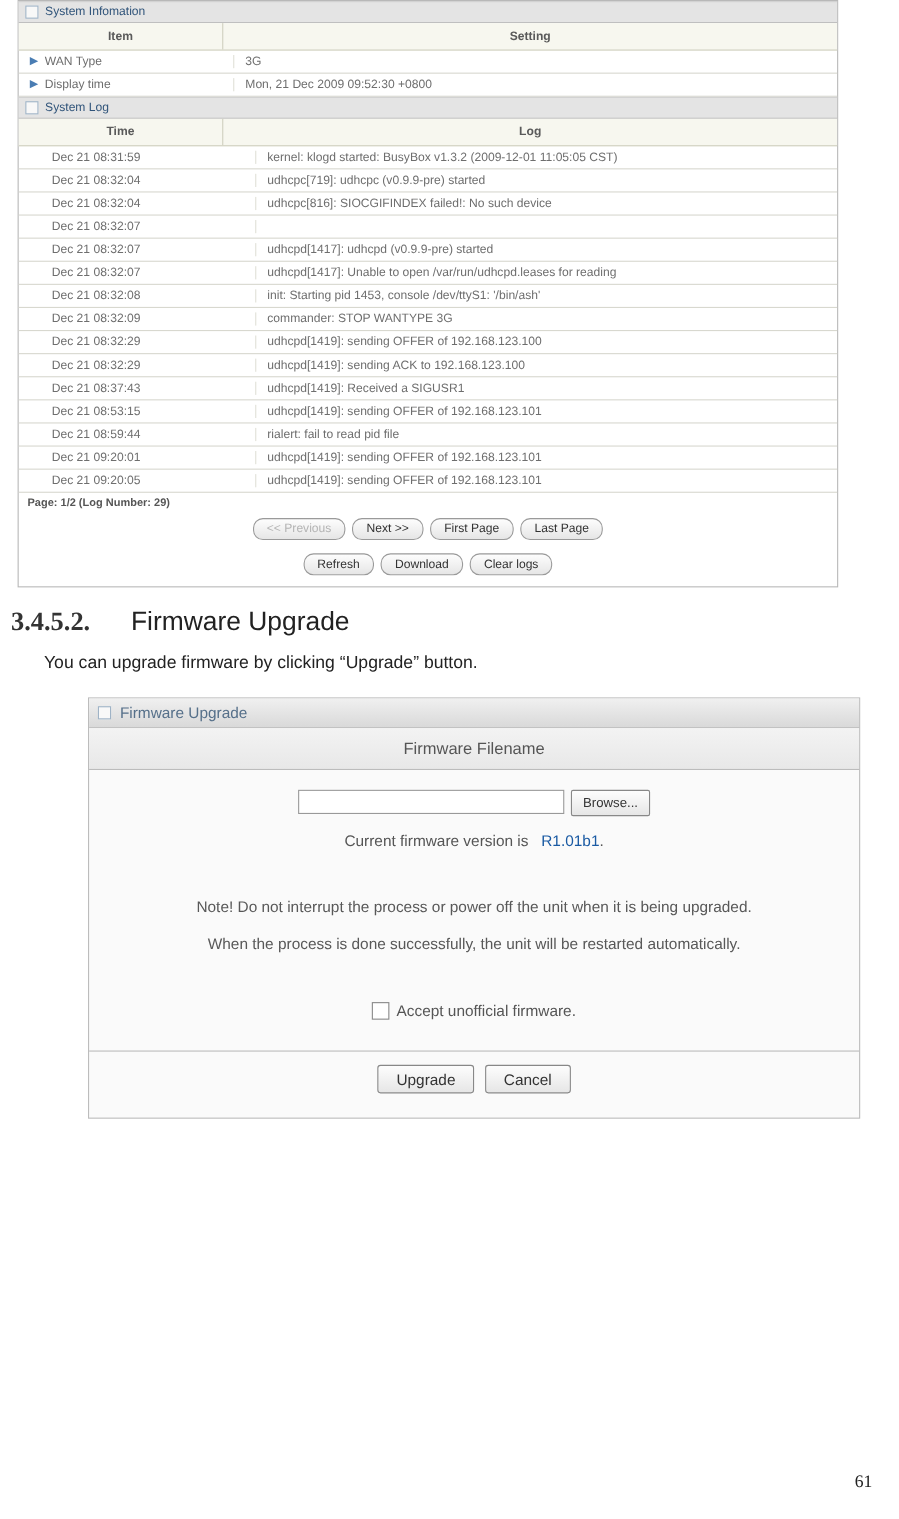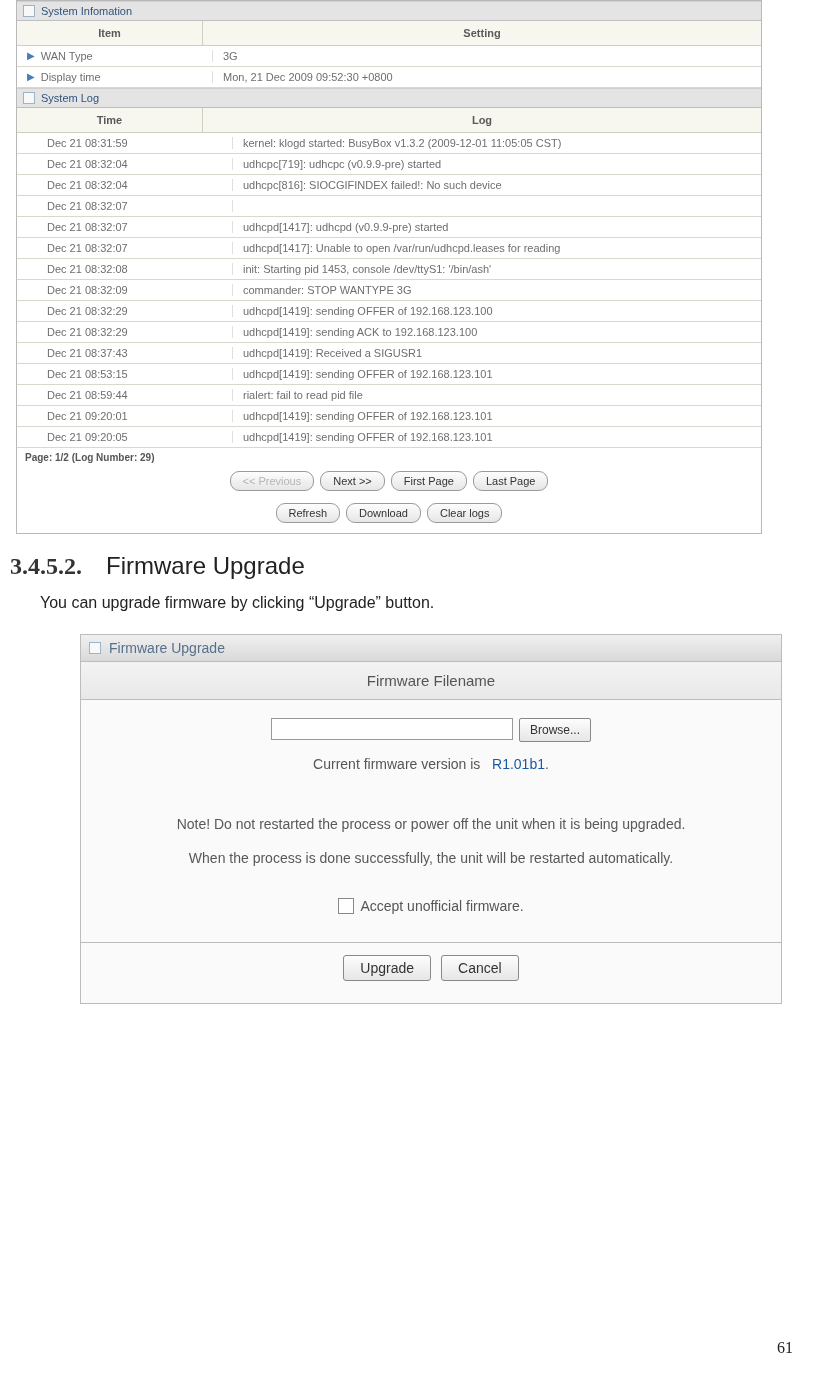--- a/index.html
+++ b/index.html
@@ -21,38 +21,38 @@
   .logbody .datarow{height:20px}
   .logbody .c1{width:185px}
   .logbody .c2{flex:1}
   .pageinfo{font-size:10px;font-weight:bold;color:#555;padding:4px 8px}
   .btnbar{display:flex;flex-wrap:wrap;justify-content:center;gap:6px;padding:4px 0 10px}
   .guibtn{display:inline-flex;align-items:center;height:18px;padding:0 12px;font-size:11px;color:#333;background:linear-gradient(#fdfdfd,#e6e6e6);border:1px solid #9a9a9a;border-radius:9px;cursor:pointer}
   .guibtn.disabled{color:#b4b4b4;cursor:default}
 
   
   .doctext{font-size:16px;color:#222;line-height:1.9;margin:0 0 48px 30px;width:730px;letter-spacing:.2px}
-  .h-sect{display:flex;align-items:center;gap:24px;margin:0 0 14px 0}
+  .h-sect{display:flex;align-items:center;gap:37px;margin:0 0 14px 0}
   .h-num{font-family:'Times New Roman',serif;font-size:24px;font-weight:bold}
   .h-title{font-size:24px;color:#222}
   .h-sub{font-size:16px;color:#222;margin:0 0 22px 30px}
 
   
   .panel2{width:700px;margin-left:70px;border:1px solid #bcbcbc;background:#fafafa}
   .p2-bar{background:linear-gradient(#f0f0f0,#d9d9d9);border-bottom:1px solid #bcbcbc;height:26px;display:flex;align-items:center;padding:0 8px;font-size:14px;color:#56708a}
   .p2-bar .box-icon{width:10px;height:10px;border:1px solid #9fb3c6;background:#f8f8f8;margin-right:8px}
   .p2-head{background:linear-gradient(#f3f3f3,#e8e8e8);border-bottom:1px solid #bcbcbc;text-align:center;padding:10px 0;font-size:15px;font-weight:normal;color:#555}
   .p2-body{border-bottom:1px solid #bcbcbc;padding:18px 18px 28px}
   .filerow{display:flex;justify-content:center;align-items:flex-start;gap:6px;margin-bottom:14px}
   .fileinput{width:240px;height:20px;border:1px solid #999;background:#fff}
   .browsebtn{height:22px;padding:0 10px;font-size:12px;background:linear-gradient(#fdfdfd,#e6e6e6);border:1px solid #888;border-radius:2px;cursor:pointer;display:inline-flex;align-items:center}
   .curver{text-align:center;font-size:14px;color:#555}
   .curver .ver{color:#1a5aa3}
   .notes{font-size:14px;color:#585858;text-align:center;line-height:2.4;margin:36px 0 10px}
-  .acceptrow{display:flex;justify-content:center;align-items:center;gap:6px;font-size:14px;color:#555;margin-top:23px}
+  .acceptrow{display:flex;justify-content:center;align-items:center;gap:6px;font-size:14px;color:#555;margin-top:36px}
   .chk{width:14px;height:14px;border:1px solid #888;background:#fff;display:inline-block}
   .p2-foot{padding:12px 0 22px;display:flex;justify-content:center;gap:10px}
   .sqbtn{height:24px;padding:0 16px;font-size:14px;color:#333;background:linear-gradient(#fdfdfd,#e6e6e6);border:1px solid #888;border-radius:3px;cursor:pointer;display:inline-flex;align-items:center}
 
   .pgnum{position:absolute;right:24px;bottom:24px;font-size:16px;font-family:'Times New Roman',serif;color:#222}
 </style>
 </head>
 <body>
 <div class="page">
 
@@ -186,21 +186,21 @@
   <div class="p2-body">
     <div class="filerow">
       <span class="fileinput"></span>
       <span class="browsebtn">Browse...</span>
     </div>
     <div class="curver">
       <span>Current firmware version is</span>
       &nbsp;&nbsp;<span class="ver">R1.01b1</span><span>.</span>
     </div>
     <div class="notes">
-      <div>Note! Do not restarted the process or power off the unit when it is being upgraded.</div>
+      <div>Note! Do not interrupt the process or power off the unit when it is being upgraded.</div>
       <div>When the process is done successfully, the unit will be restarted automatically.</div>
     </div>
     <div class="acceptrow">
       <span class="chk"></span>
       <span>Accept unofficial firmware.</span>
     </div>
   </div>
 
   <div class="p2-foot">
     <span class="sqbtn">Upgrade</span>

